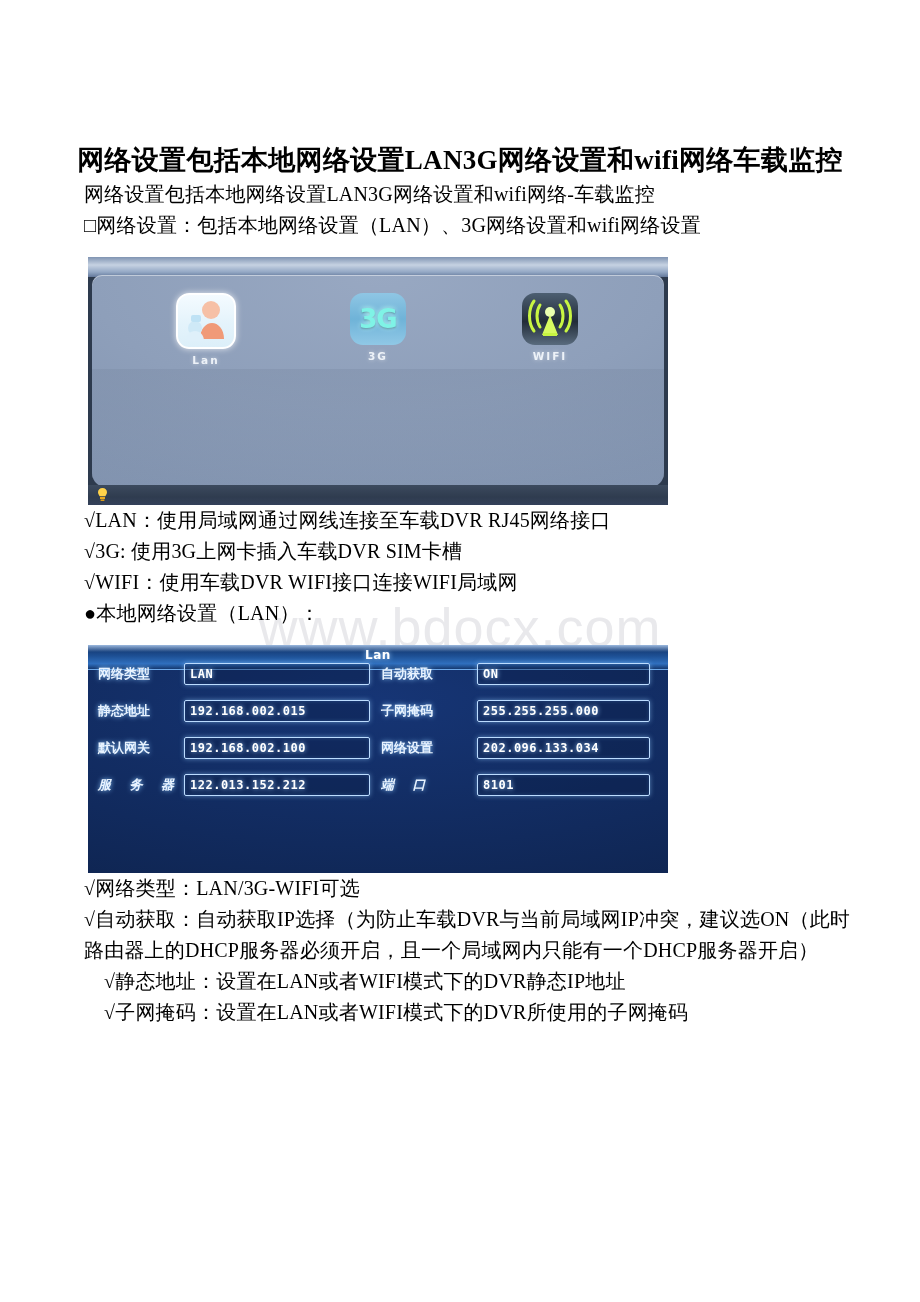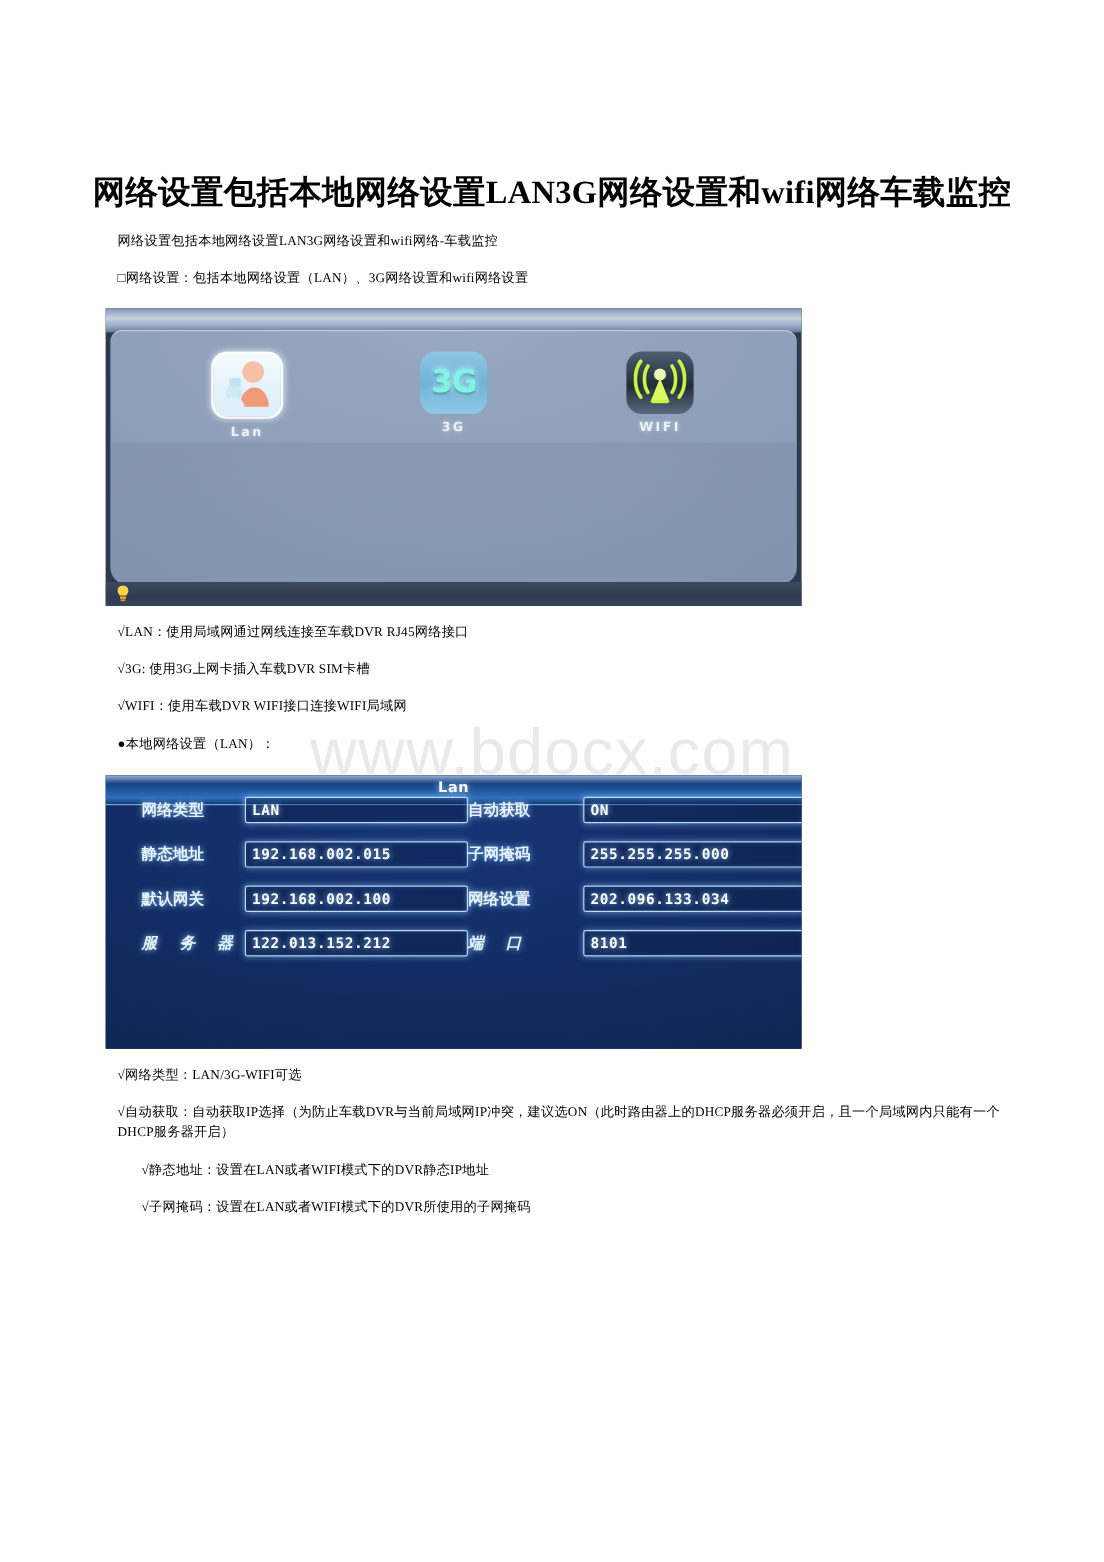--- a/index.html
+++ b/index.html
@@ -49,22 +49,22 @@
     padding-top: 142px;
     text-align: center;
     font-size: 27px;
     font-weight: bold;
     line-height: 1.38;
     letter-spacing: 0.3px;
   }
 
   
   p.para {
-    margin: 14px;
-    font-size: 11px;
+    margin: 0;
+    font-size: 20px;
     line-height: 1.55;
     letter-spacing: 0.2px;
   }
   .p-gap-lg { margin-top: 26px; }
   .p-gap-md { margin-top: 22px; }
   .p-gap-sm { margin-top: 20px; }
   .indent-1 { padding-left: 24px; }
   .indent-2 { padding-left: 44px; }
   .hang { padding-left: 24px; text-indent: 0; }
 
@@ -192,21 +192,21 @@
     left: 0; top: 24px;
     width: 100%; height: 204px;
     background:
       radial-gradient(120% 120% at 50% 20%, #14306a 0%, #102category 100%);
     background:
       radial-gradient(130% 130% at 50% 15%, #163575 0%, #112a5d 55%, #0d2148 100%);
   }
 
   .lan-grid {
     position: absolute;
-    left: 30px; top: 12px;
+    left: 10px; top: 12px;
     width: 552px;
   }
   .lan-row {
     display: flex;
     align-items: center;
     height: 34px;
     margin-bottom: 3px;
   }
   .lan-col { display: flex; align-items: center; }
   .lan-col.left  { width: 272px; }
@@ -214,21 +214,21 @@
 
   .lan-label {
     font-family: "DejaVu Sans", "Liberation Sans", sans-serif;
     font-size: 13px;
     font-weight: bold;
     color: #e8f3ff;
     text-shadow: 0 0 5px rgba(140,200,255,.95);
     white-space: nowrap;
   }
   .lan-label.w-left  { width: 86px; }
-  .lan-label.w-right { width: 96px; }
+  .lan-label.w-right { width: 96px; margin-left: 11px; }
   .lan-label.spaced { letter-spacing: 7px; font-style: italic; }
 
   .lan-field {
     flex: 1;
     height: 22px;
     border: 1.5px solid #bcdcff;
     border-radius: 2px;
     background: rgba(8,26,64,.35);
     box-shadow: 0 0 5px rgba(150,205,255,.55), inset 0 0 4px rgba(120,180,255,.2);
     display: flex;

